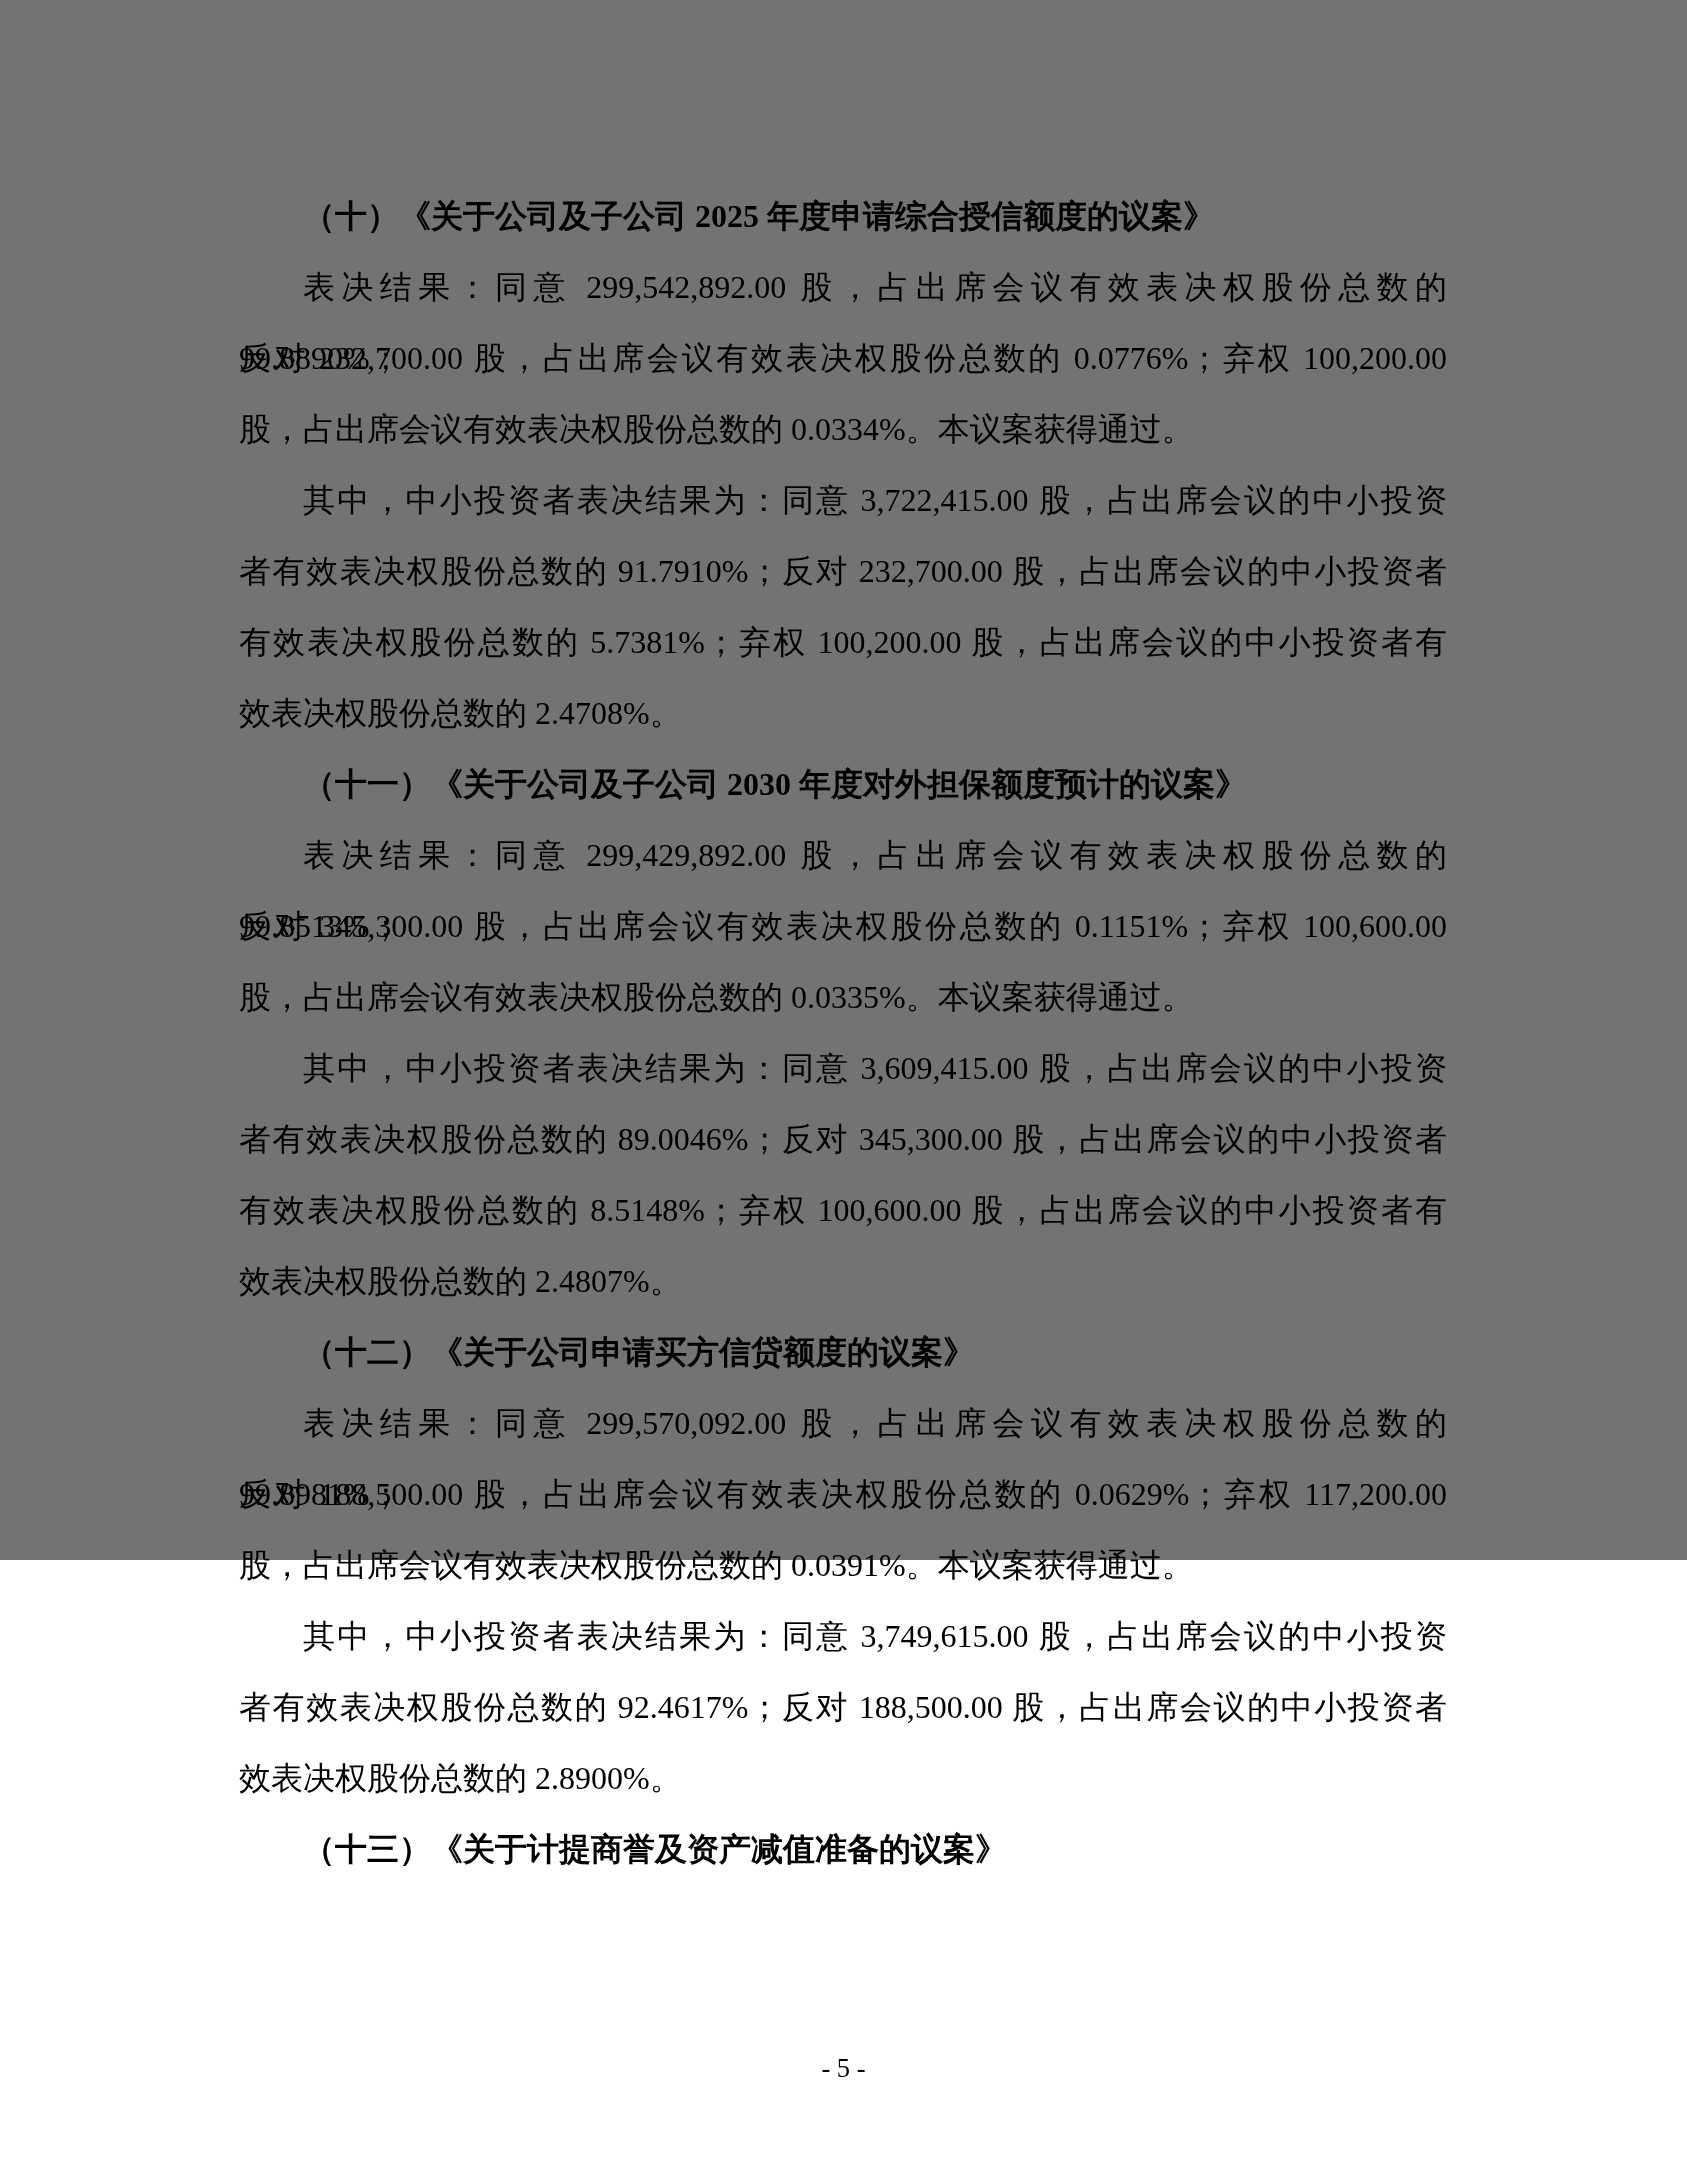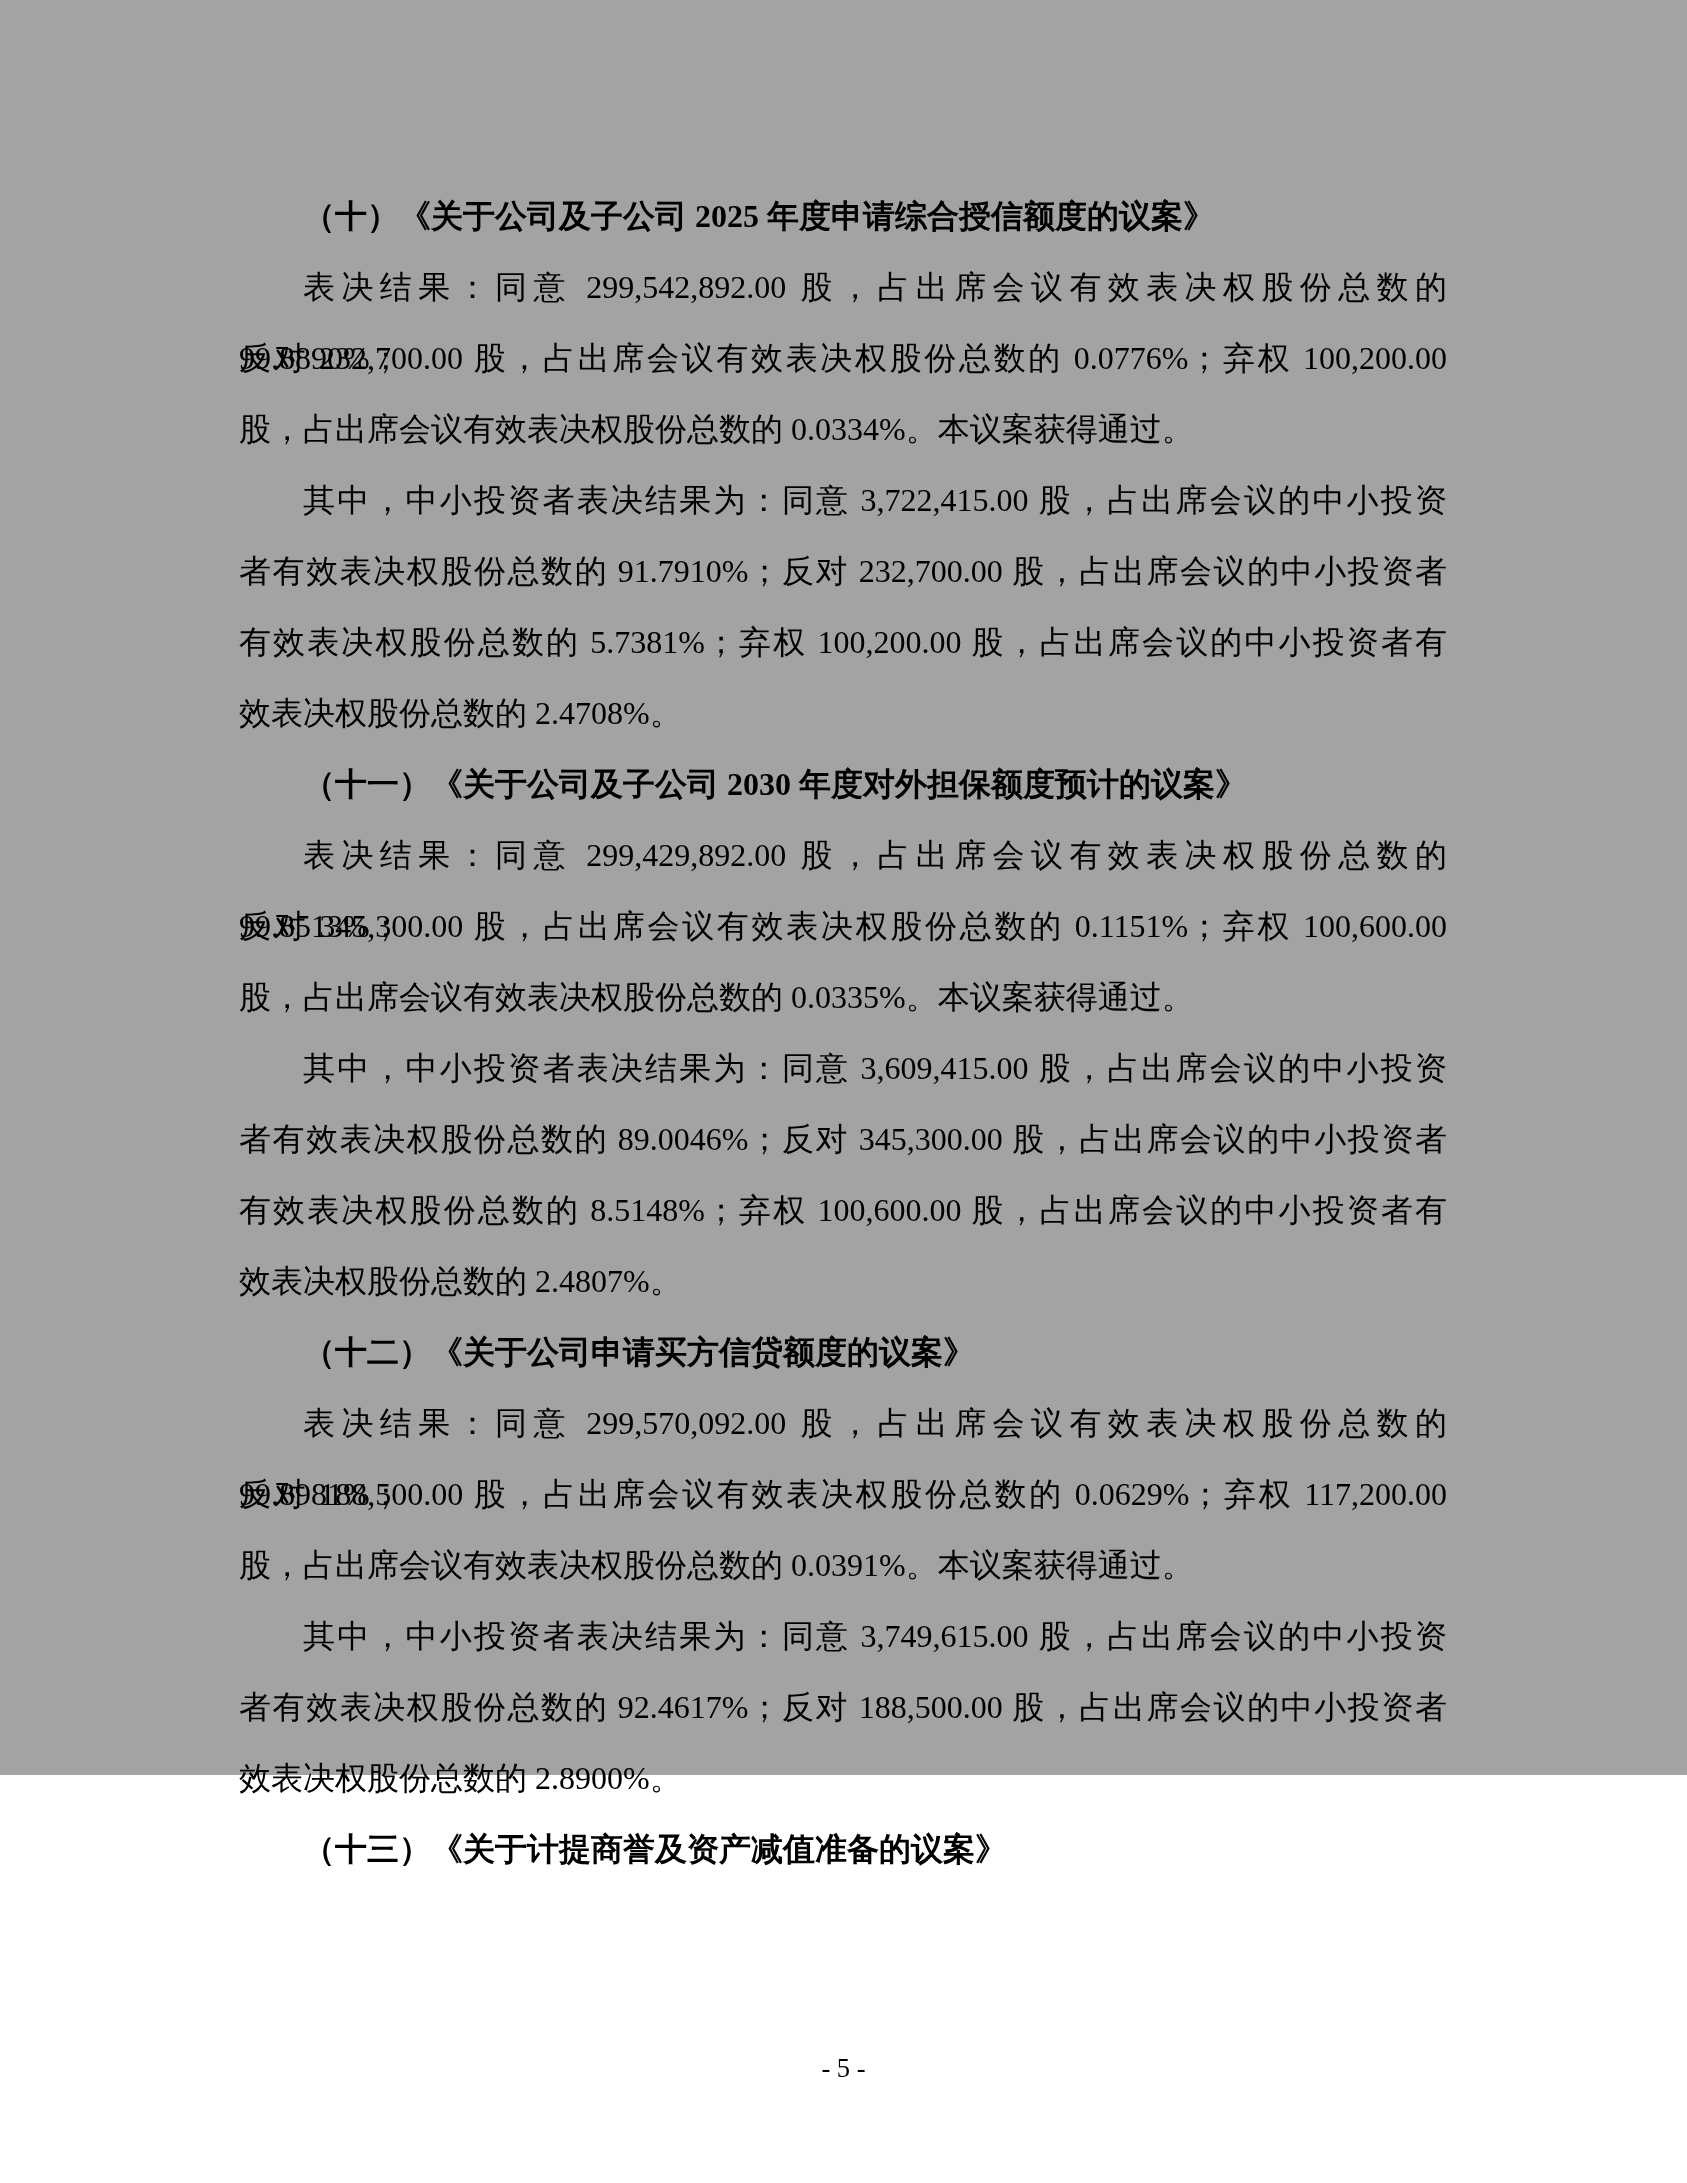--- a/index.html
+++ b/index.html
@@ -8,22 +8,22 @@
       height: 2183px;
       background: #ffffff;
       position: relative;
       color: #000000;
       font-family: "Liberation Serif", "DejaVu Serif", serif;
     }
     .page {
       position: absolute;
       left: 0; top: 0;
       width: 1687px;
-      height: 1775px;
-      background: #a3a3a3;
+      height: 1560px;
+      background: #737373;
     }
     .content {
       position: absolute;
       left: 239px;
       top: 181px;
       width: 1208px;
       font-size: 32px;
     }
     .line {
       height: 71px;

